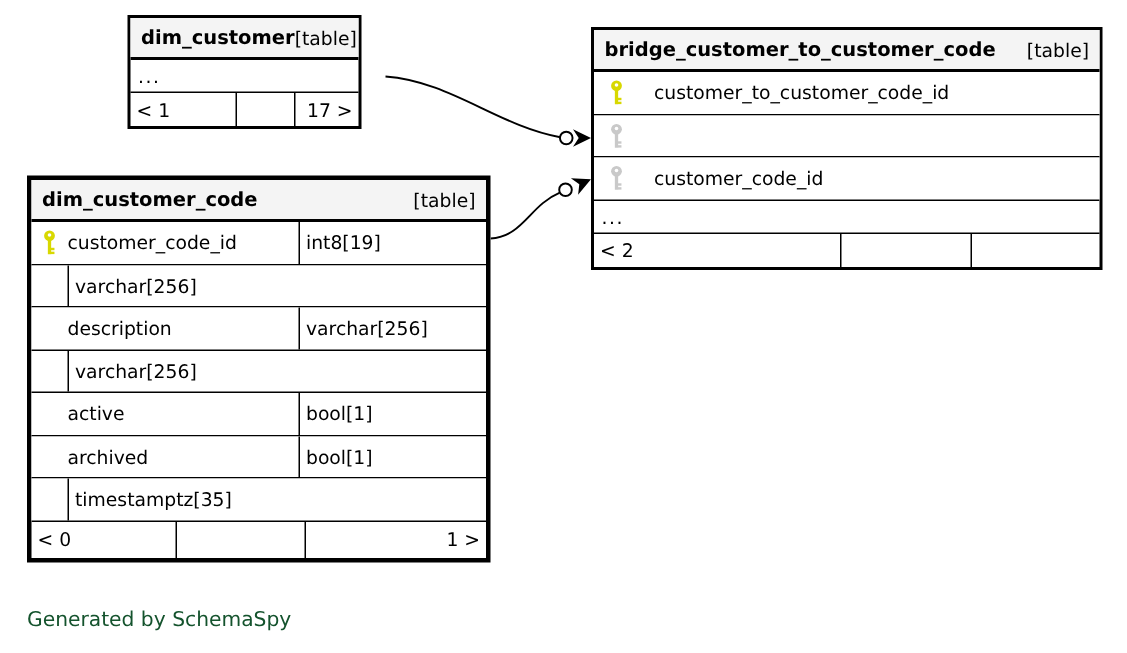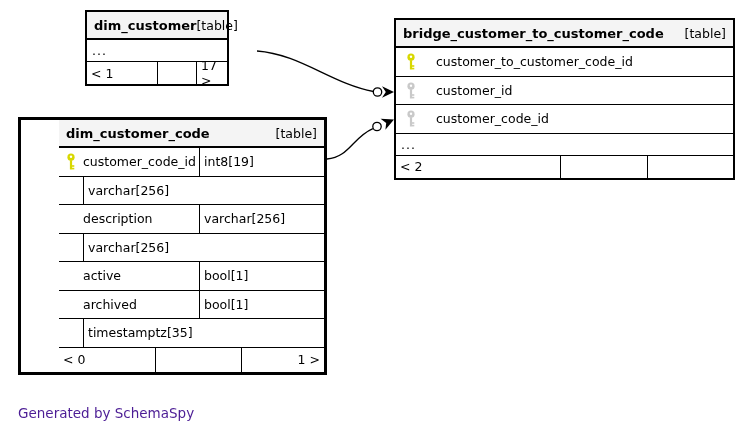--- a/index.html
+++ b/index.html
@@ -9,21 +9,21 @@
     font-family:"DejaVu Sans", "Liberation Sans", sans-serif;
     overflow:hidden;
   }
   svg.connectors { position:absolute; left:0; top:0; z-index:1; }
 
   .tbl {
     position:absolute; background:#fff; z-index:2;
     border:2px solid #000; box-sizing:border-box;
     font-size:12.5px;
   }
-  .tbl.focus { border-width:3px;padding-left:38px; }
+  .tbl.focus { border-width:3px; }
 
   .hdr {
     display:flex; justify-content:space-between; align-items:center;
     background:var(--header-bg, #f4f4f4);
     border-bottom:2px solid #000;
     padding:0 7px; height:26px;
   }
   .tname { font-weight:bold; font-size:13px; white-space:nowrap; }
   .tkind { font-size:12.5px; white-space:nowrap; }
 
@@ -50,36 +50,36 @@
   .fcell { display:flex; align-items:center; padding:0 4px; border-right:1.5px solid #000; box-sizing:border-box; }
   .fcell:last-child { border-right:none; }
   .fcell.right-al { justify-content:flex-end; }
 
   .key-icon { display:block; }
   .key-pk { color:var(--pk-key, #d8d800); }
   .key-fk { color:var(--fk-key, #c9c9c9); }
 
   .note {
     position:absolute; left:18px; top:405px;
-    font-size:13.5px; color:#4c1d95; z-index:2;
+    font-size:13.5px; color:#14532d; z-index:2;
   }
 </style>
 </head>
 <body>
 
 <svg class="connectors" width="751" height="435">
   <path d="M257,51 C300,54 332,84 373.5,91.5" fill="none" stroke="#000" stroke-width="1.3"></path>
   <polygon points="394,92 382,86.2 385.8,92 382,97.8" fill="#000"></polygon>
   <circle cx="377.5" cy="92" r="4.2" fill="#fff" stroke="#000" stroke-width="1.3"></circle>
   <path d="M327,159 C349,157.5 353,137 372.9,128.6" fill="none" stroke="#000" stroke-width="1.3"></path>
   <polygon points="394,119.5 380.6,118.8 386.2,122.9 385.4,129.8" fill="#000"></polygon>
   <circle cx="377" cy="126.5" r="4.2" fill="#fff" stroke="#000" stroke-width="1.3"></circle>
 </svg>
 
-<div class="tbl" style="left:85px; top:10px; width:144px;">
+<div class="tbl" style="left:85px; top:10px; width:156px;">
   <div class="hdr">
     <span class="tname">dim_customer</span>
     <span class="tkind">[table]</span>
   </div>
   <div class="ell">...</div>
   <div class="ftr">
     <div class="fcell" style="width:71px;">&lt; 1</div>
     <div class="fcell" style="width:39px;"></div>
     <div class="fcell right-al" style="flex:1;">17 &gt;</div>
   </div>
@@ -109,21 +109,20 @@
       <svg class="key-icon key-fk" width="10" height="17" viewBox="0 0 10 17">
         <g fill="currentColor">
           <circle cx="5" cy="4.2" r="3.6"></circle>
           <rect x="3.9" y="7.2" width="2.2" height="9.3"></rect>
           <rect x="6" y="12.2" width="2.3" height="1.6"></rect>
           <rect x="6" y="14.8" width="2.3" height="1.6"></rect>
         </g>
         <circle cx="5" cy="3.7" r="1.2" fill="#fff"></circle>
       </svg>
     </span>
-    <span class="colname">customer_id</span>
   </div>
   <div class="row">
     <span class="keycell">
       <svg class="key-icon key-fk" width="10" height="17" viewBox="0 0 10 17">
         <g fill="currentColor">
           <circle cx="5" cy="4.2" r="3.6"></circle>
           <rect x="3.9" y="7.2" width="2.2" height="9.3"></rect>
           <rect x="6" y="12.2" width="2.3" height="1.6"></rect>
           <rect x="6" y="14.8" width="2.3" height="1.6"></rect>
         </g>

